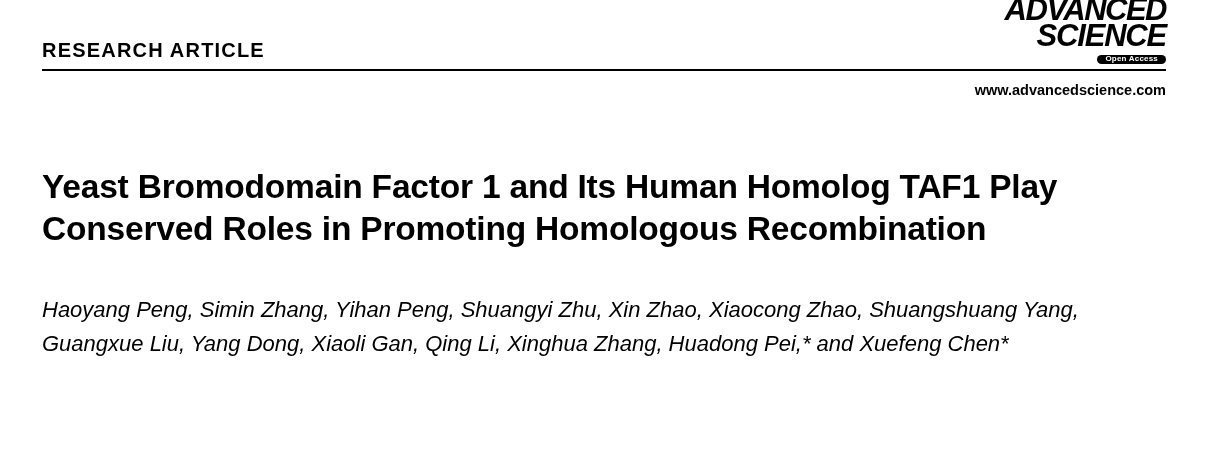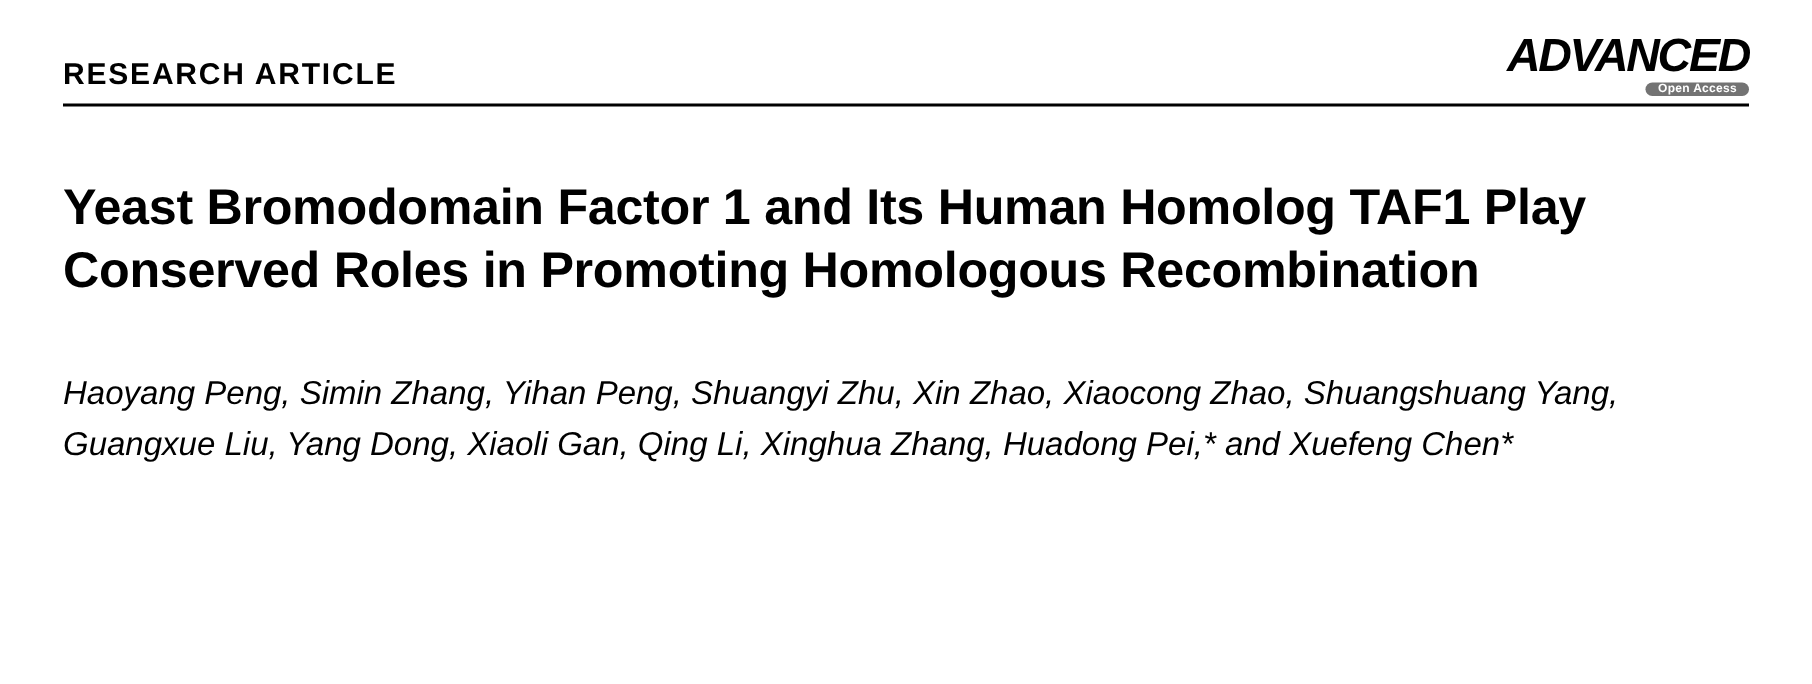--- a/index.html
+++ b/index.html
@@ -57,21 +57,21 @@
   .logo-science {
     font-family: "Liberation Sans", sans-serif;
     font-weight: bold;
     font-style: italic;
     font-size: 31px;
     letter-spacing: -1.2px;
     display: block;
   }
   .logo-openaccess {
     display: inline-block;
-    background: #737373;
+    background: #000000;
     color: #ffffff;
     font-size: 8px;
     font-weight: bold;
     padding: 1px 8px 1px 8px;
     border-radius: 7px;
     letter-spacing: 0.2px;
     margin-top: 3px;
   }
 
   .rule {
@@ -88,21 +88,21 @@
     margin-top: 11px;
   }
 
   
   .title {
     font-family: "Liberation Sans", sans-serif;
     font-weight: bold;
     font-size: 33.5px;
     line-height: 1.24;
     letter-spacing: -0.2px;
-    margin-top: 47px;
+    margin-top: 68px;
     max-width: 1090px;
   }
 
   
   .authors {
     font-family: "Liberation Sans", sans-serif;
     font-style: italic;
     font-size: 22px;
     line-height: 1.52;
     margin-top: 44px;
@@ -112,24 +112,26 @@
 </head>
 <body>
 
 <div class="page">
 
   <div class="header-row">
     <div class="research-article">RESEARCH ARTICLE</div>
 
     <div class="logo">
       <span class="logo-advanced">ADVANCED</span>
+      <span class="logo-science">SCIENCE</span>
       <span class="logo-openaccess">Open Access</span>
     </div>
   </div>
 
   <hr class="rule">
 
+  <div class="website">www.advancedscience.com</div>
 
   <h1 class="title">Yeast Bromodomain Factor 1 and Its Human Homolog TAF1 Play Conserved Roles in Promoting Homologous Recombination</h1>
 
   <div class="authors">Haoyang Peng, Simin Zhang, Yihan Peng, Shuangyi Zhu, Xin Zhao, Xiaocong Zhao, Shuangshuang Yang, Guangxue Liu, Yang Dong, Xiaoli Gan, Qing Li, Xinghua Zhang, Huadong Pei,* and Xuefeng Chen*</div>
 
 </div>
 
 </body></html>

